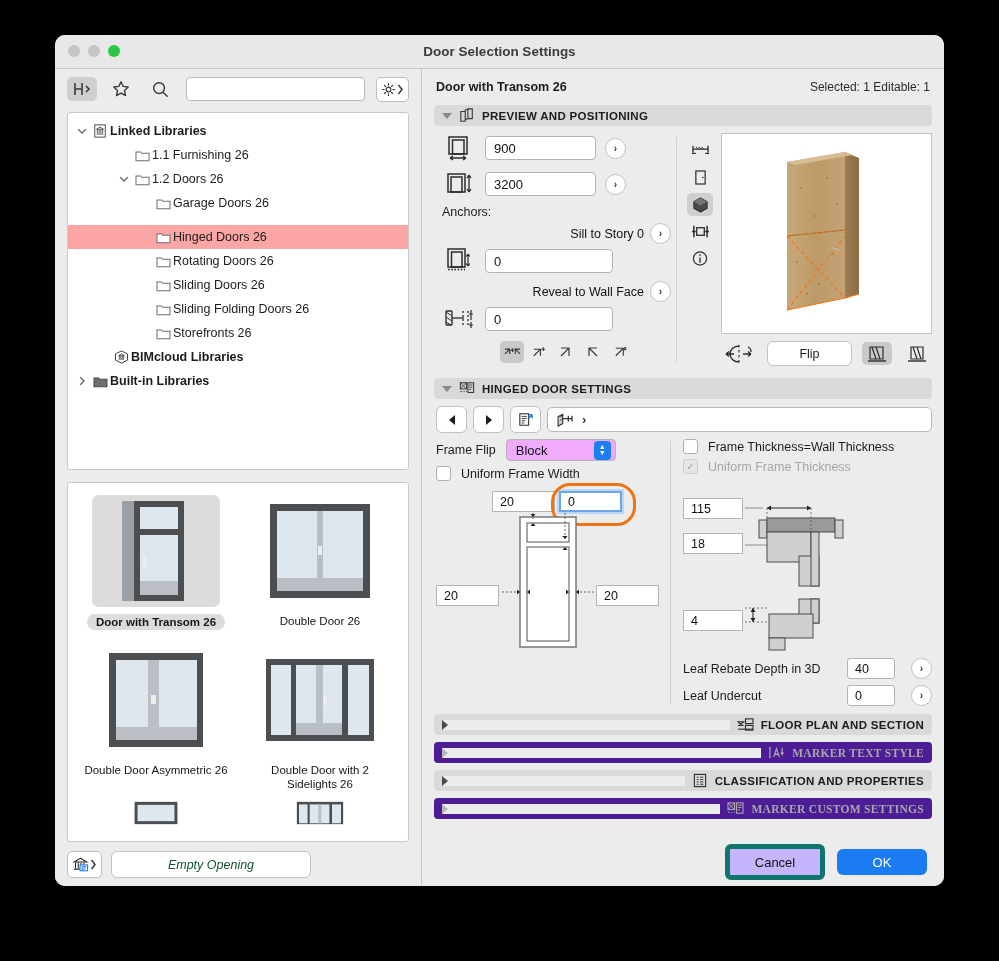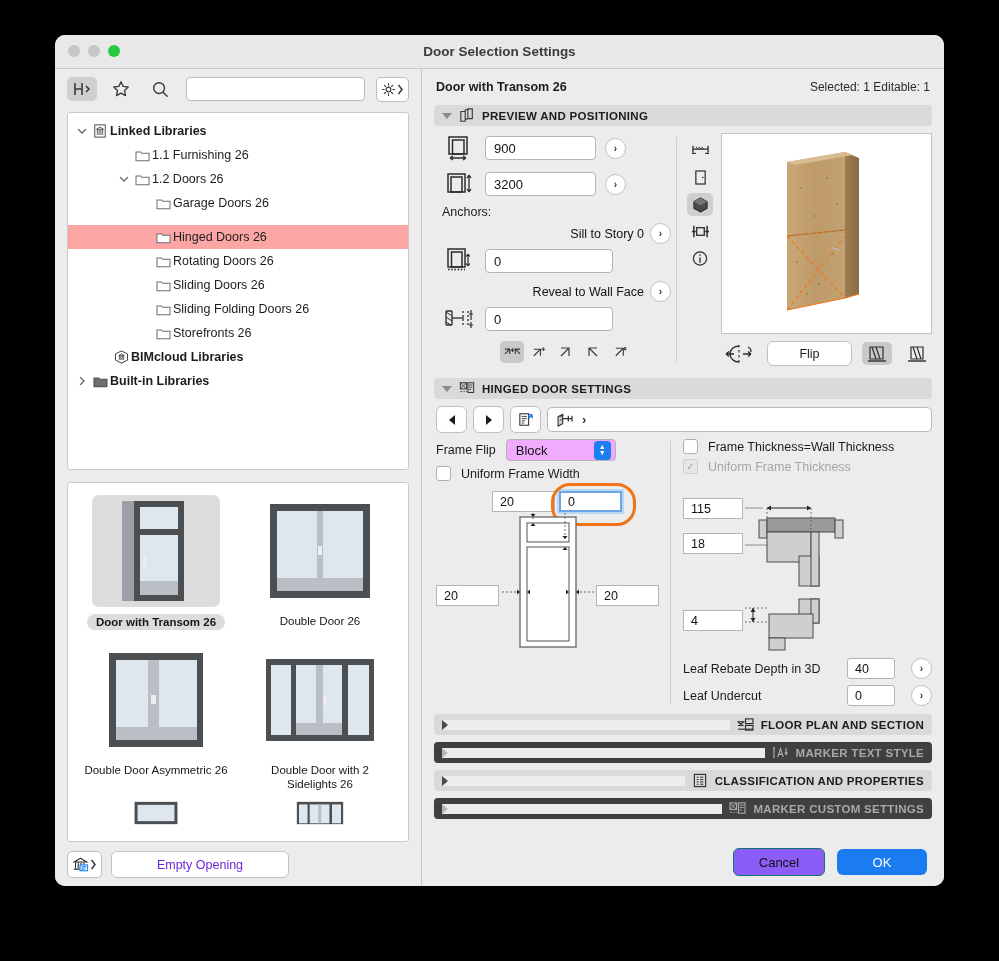--- a/index.html
+++ b/index.html
@@ -79,37 +79,38 @@
   .glabel.sel{font-weight:bold;background:#dcdcdc;border-radius:9px;padding:1px 9px;}
   .leftfooter{
     height:45px;display:flex;align-items:center;padding:0 12px;gap:9px;
   }
   .libbtn{
     width:33px;height:25px;background:#fff;border:1px solid #bdbdbd;border-radius:5px;
     display:flex;align-items:center;justify-content:center;gap:1px;
   }
   .emptyopening{
     height:25px;min-width:140px;background:#fff;border:1px solid #c2c2c2;border-radius:6px;
-    display:flex;align-items:center;justify-content:center;font-size:12.5px;color:#6d28d9;
-    padding:0 18px;
+    display:flex;align-items:center;justify-content:center;font-size:12.5px;color:#14532d;
+    padding:0 29px;
+    font-style:italic;
   }
   
   .right{flex:1;background:#ececec;display:flex;flex-direction:column;position:relative;}
   .rhead{
     height:36px;display:flex;align-items:center;justify-content:space-between;
     padding:0 14px 0 14px;
   }
   .rhead .objname{font-size:12.5px;font-weight:bold;color:#1c1c1c;}
   .rhead .selinfo{font-size:12px;color:#2b2b2b;}
   .scroll{flex:1;padding:0 12px;overflow:hidden;}
   .secbar{
     height:21px;background:#d9d9d9;border-radius:4px;display:flex;align-items:center;
     padding:0 8px;gap:7px;margin-bottom:7px;
   }
-  .secbar.dim{background:#404040;}
+  .secbar.dim{background:#4c1d95;font-family:Liberation Serif, serif;}
   .sectitle{font-size:11.5px;font-weight:bold;letter-spacing:.3px;color:#1c1c1c;}
   .sectitle.dim{color:#a8a8a8;}
   .tri{width:0;height:0;}
   .tri.down{border-left:5px solid transparent;border-right:5px solid transparent;border-top:6px solid #8a8a8a;}
   .tri.right{border-top:5px solid transparent;border-bottom:5px solid transparent;border-left:6px solid #4a4a4a;}
   .tri.right.dim{border-left-color:#b6b6b6;}
   
   .ppbody{display:flex;gap:0;padding-bottom:4px;}
   .ppleft{width:230px;padding-left:8px;}
   .fieldrow{display:flex;align-items:center;gap:9px;margin-bottom:6px;}
@@ -194,21 +195,21 @@
     display:flex;align-items:center;padding:0 7px;font-size:12.5px;color:#111;box-sizing:border-box;
   }
   .footer{
     height:50px;display:flex;align-items:center;justify-content:flex-end;gap:12px;
     padding:0 17px;
   }
   .btn{
     height:26px;min-width:90px;border-radius:6px;display:flex;align-items:center;
     justify-content:center;font-size:13px;
   }
-  .btn.cancel{background:#8b5cf6;border:1px solid #0f766e;color:#111;}
+  .btn.cancel{background:#c4b5fd;border:5px solid #0f766e;color:#111;}
   .btn.ok{background:#1a7cf0;color:#fff;}
   svg{display:block;}
 </style>
 </head>
 <body>
 
 <div class="window">
 
   <div class="titlebar">
     <div class="traffic">

